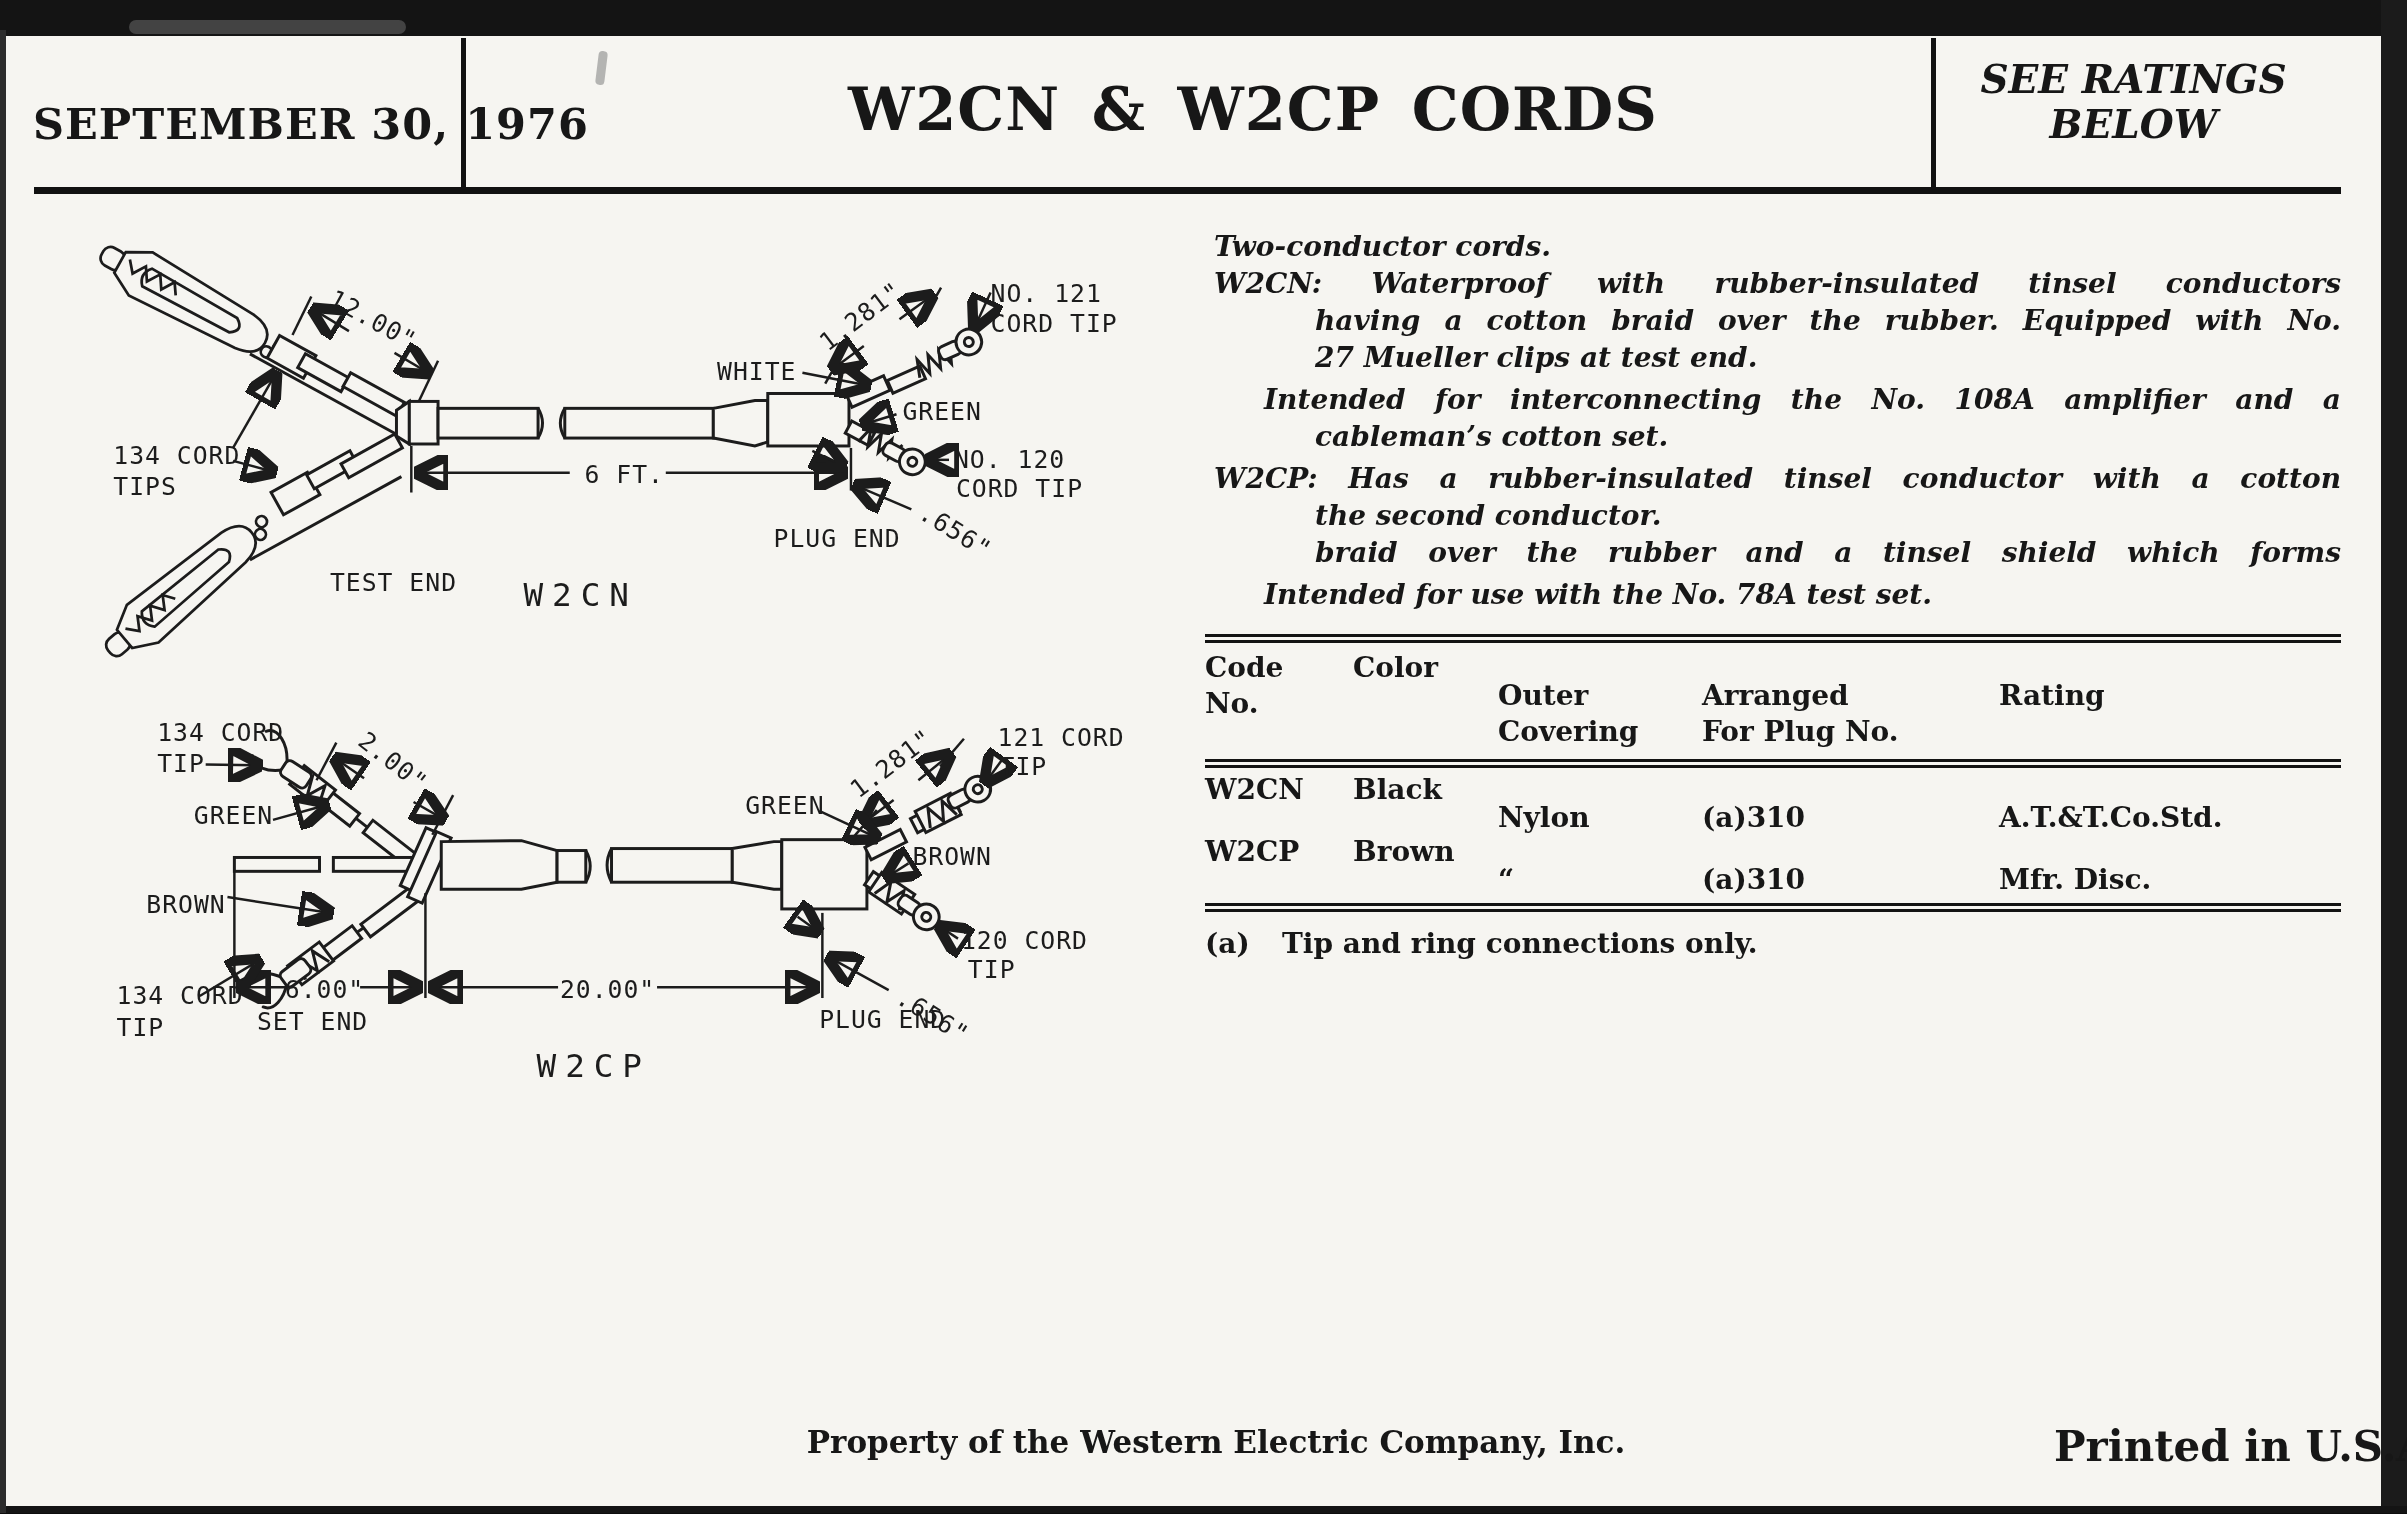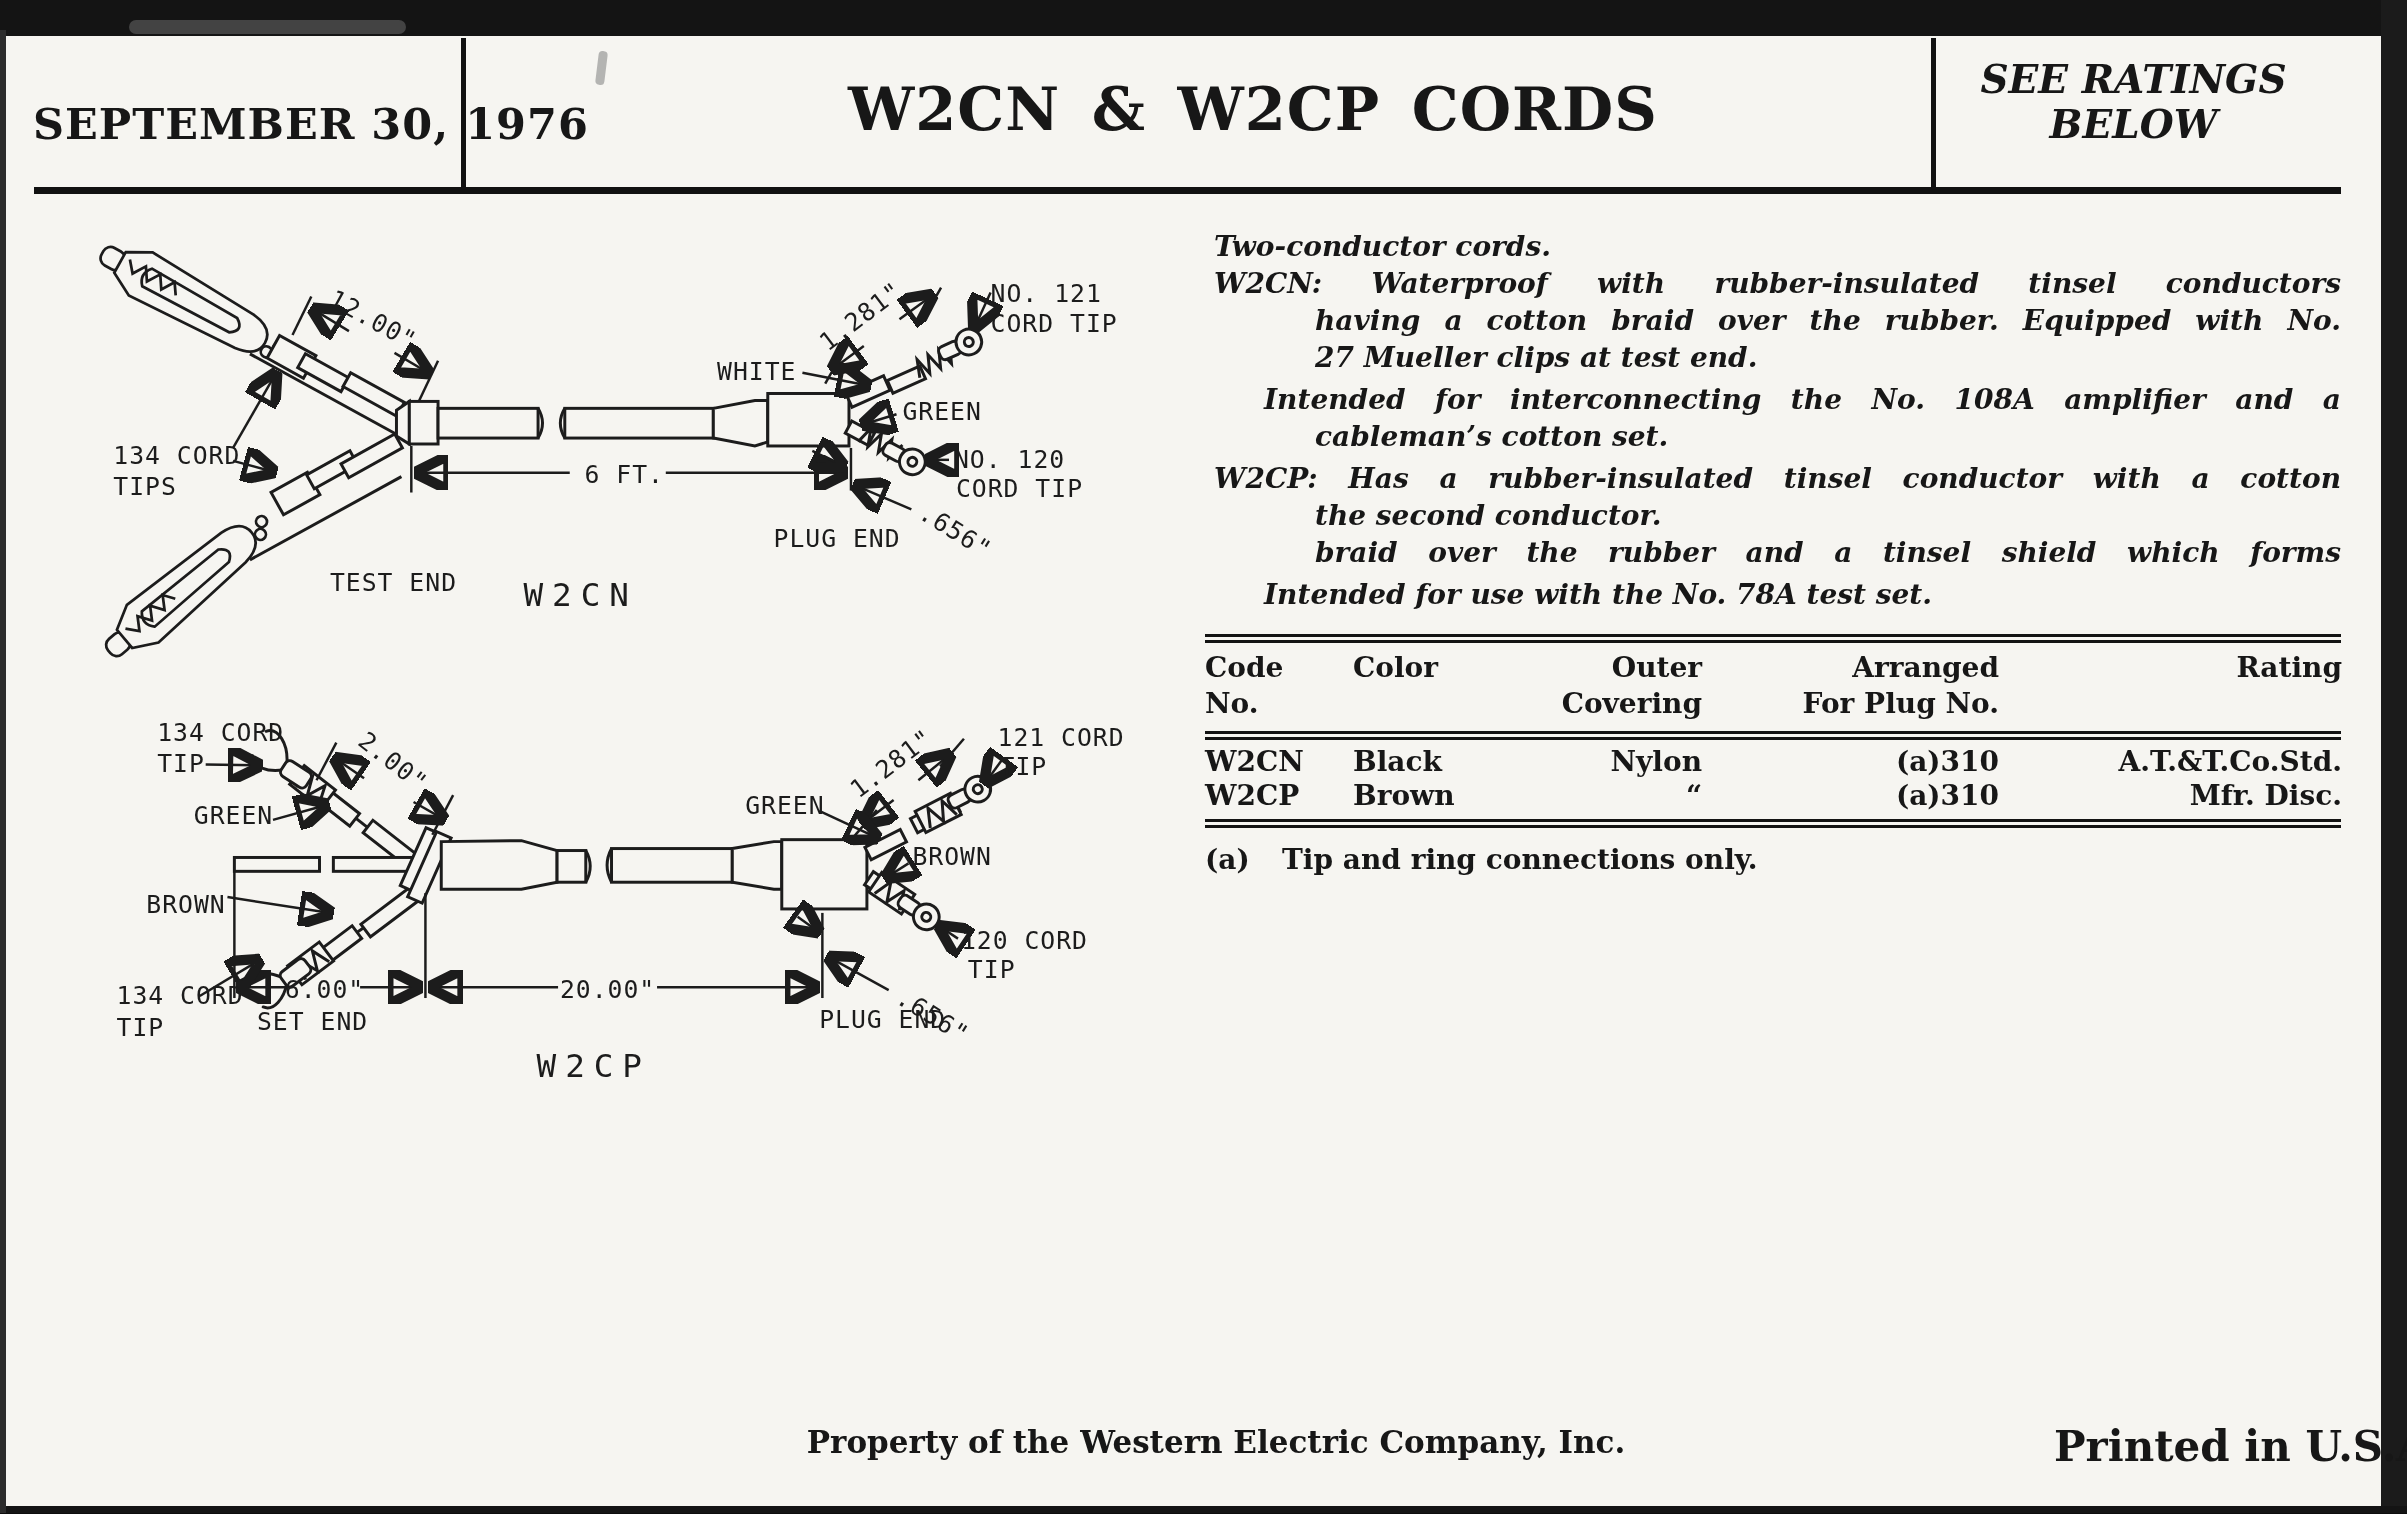--- a/index.html
+++ b/index.html
@@ -27,21 +27,21 @@
   .i1{margin-left:101px;}
   .i2{margin-left:50px;}
   .g{margin-top:5px;}
   
   .tbl{left:1205px;top:634px;width:1136px;font-size:28px;font-weight:600;}
   .drule{height:3px;border-top:3px solid #131313;border-bottom:3px solid #131313;}
   .thead,.trow{display:grid;grid-template-columns:148px 145px 204px 297px 343px;}
   .thead{padding:7px 0 9px 0;line-height:36px;}
   .trow{line-height:34px;}
   .rows{padding:5px 0 6px 0;}
-  .c3,.c4,.c5{text-align:right;}
+  .c3,.c4,.c5{text-align:left;margin-top:28px;}
   .fnote{margin-top:15px;display:flex;}
   .fnote .mk{width:77px;}
   
   .fprop{left:721px;top:1424px;width:990px;text-align:center;font-size:31px;font-weight:600;white-space:nowrap;}
   .fprint{left:2054px;top:1422px;font-size:42px;font-weight:600;white-space:nowrap;}
   
   svg{position:absolute;overflow:visible;}
   svg line,svg path,svg polygon,svg rect,svg circle{stroke:#1c1c1c;stroke-width:3;fill:none;}
   svg .w{fill:#f6f5f1;}
   svg .thin{stroke-width:2.5;}

